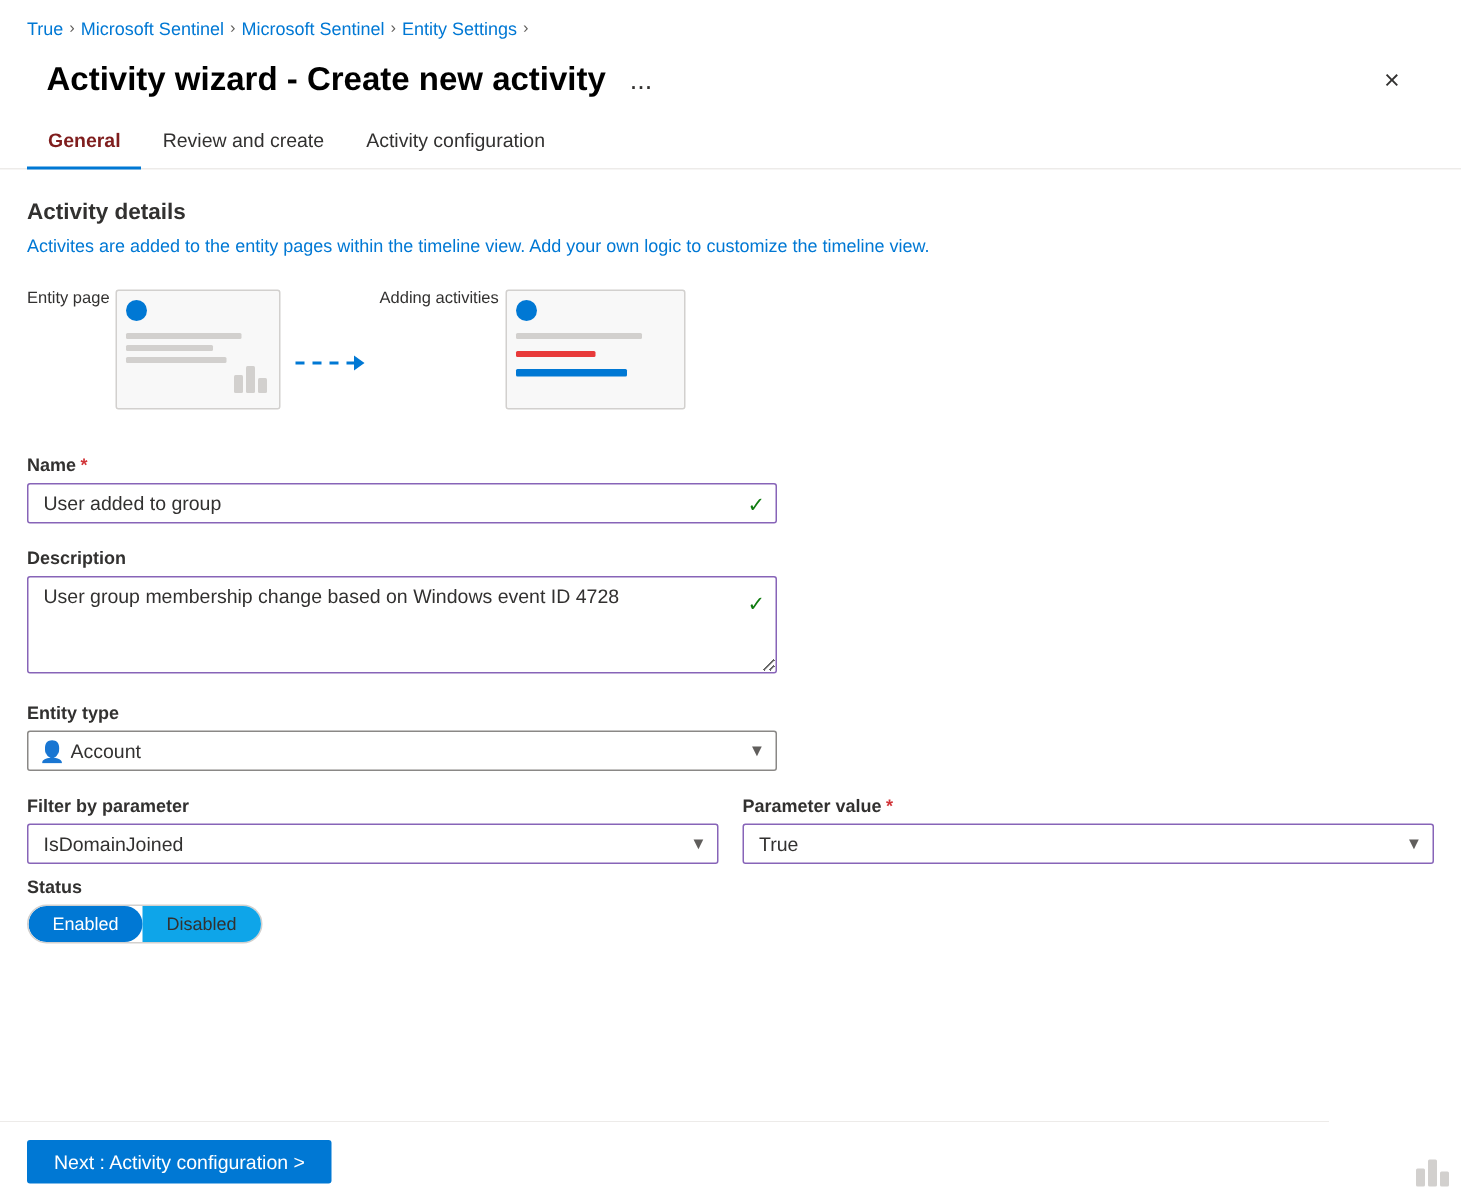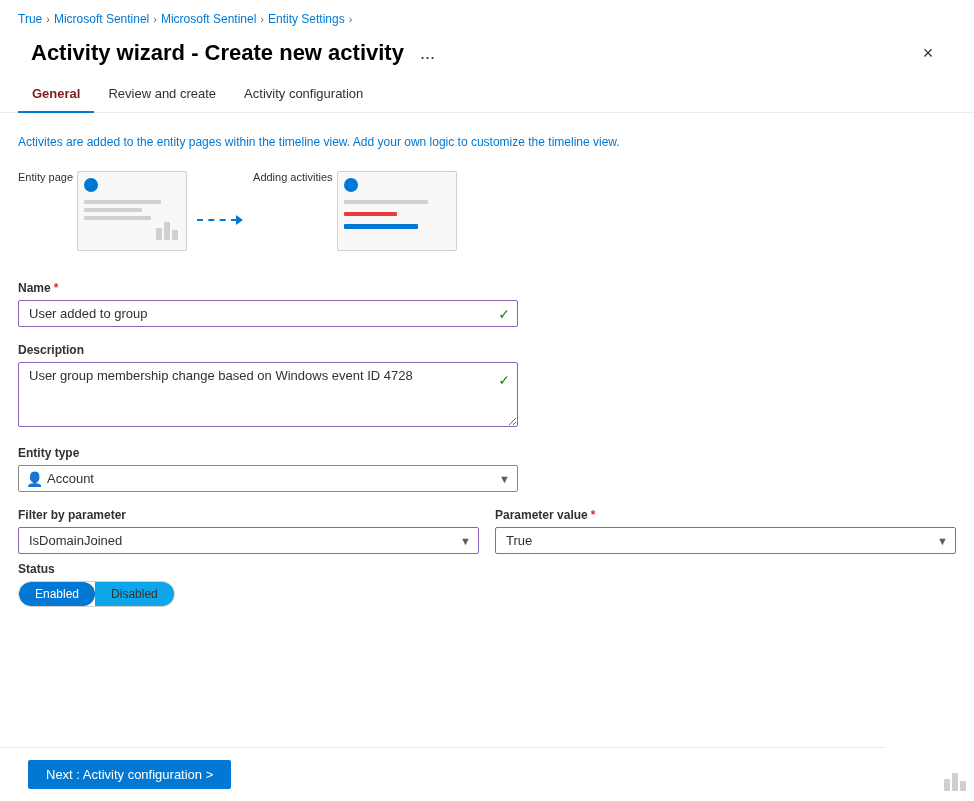--- a/index.html
+++ b/index.html
@@ -322,21 +322,21 @@
       color: #323130;
     }
 
     .bottom-bar {
       position: fixed;
       bottom: 0;
       left: 0;
       width: 886px;
       background: #fff;
       border-top: 1px solid #edebe9;
-      padding: 12px 28px;
+      padding: 12px 18px;
       display: flex;
       align-items: center;
       z-index: 100;
     }
     .next-btn {
       background: #0078d4;
       color: #fff;
       border: none;
       border-radius: 2px;
       padding: 7px 18px;
@@ -375,20 +375,21 @@
   <div class="tab">
     <span>Review and create</span>
   </div>
   <div class="tab">
     <span>Activity configuration</span>
   </div>
 </div>
 
 <div class="content">
 
+  <div class="section-title">Activity details</div>
   <div class="section-subtitle">Activites are added to the entity pages within the timeline view. Add your own logic to customize the timeline view.</div>
 
   <div class="diagram">
     <div class="diagram-box">
       <div class="diagram-label">Entity page</div>
       <div class="mock-card">
         <div class="mock-person"></div>
         <div class="mock-lines">
           <div class="mock-line w80"></div>
           <div class="mock-line w60"></div>

